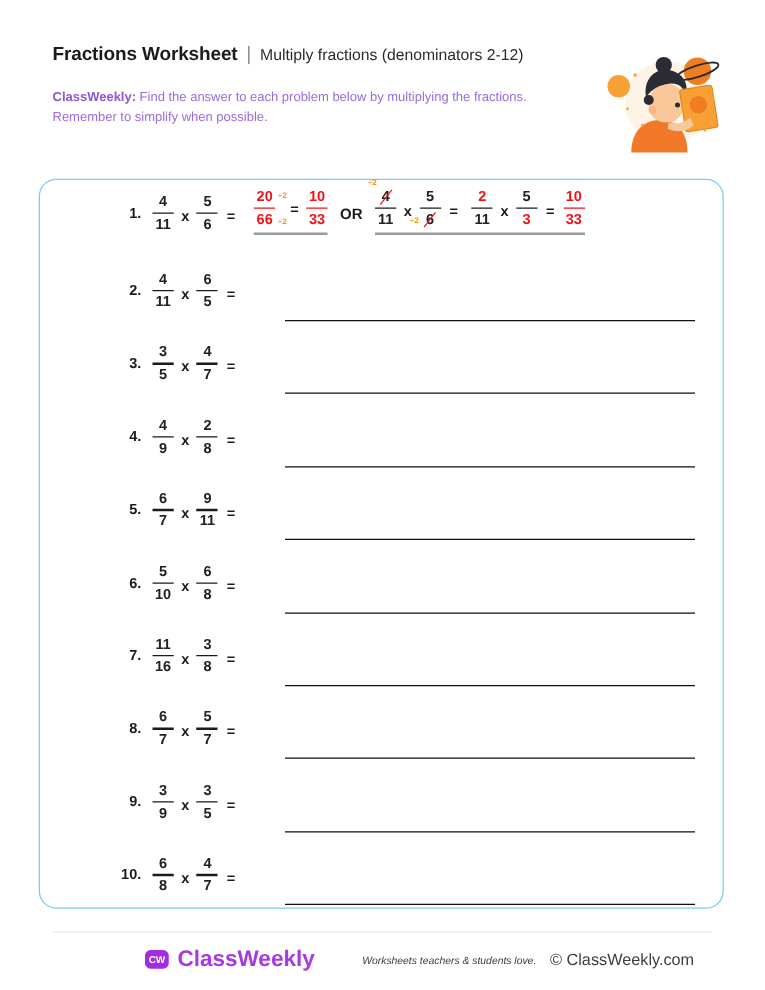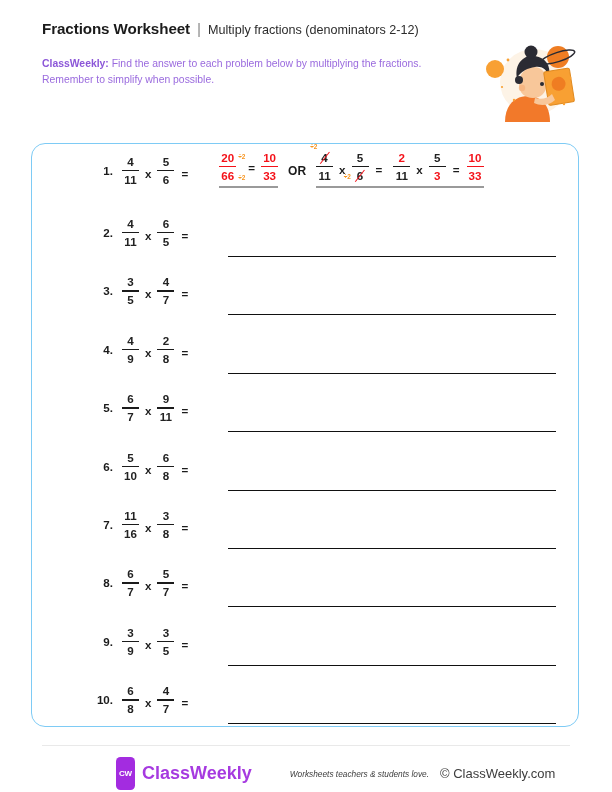--- a/index.html
+++ b/index.html
@@ -13,21 +13,21 @@
     font-family: "Liberation Sans", sans-serif;
     color: #222222;
     position: relative;
     overflow: hidden;
   }
 
   
   .header {
     position: absolute;
     left: 42px;
-    top: 20px;
+    top: 35px;
     right: 40px;
   }
   .title-line {
     display: flex;
     align-items: baseline;
     gap: 7px;
     white-space: nowrap;
   }
   .title-main {
     font-size: 15.2px;
@@ -261,21 +261,21 @@
   }
   .footer {
     position: absolute;
     left: 116px;
     top: 757px;
     display: flex;
     align-items: center;
   }
   .logo-badge {
     width: 19px;
-    height: 33px;
+    height: 15px;
     border-radius: 4.5px;
     background: #a32ce0;
     color: #ffffff;
     font-size: 8px;
     font-weight: bold;
     display: flex;
     align-items: center;
     justify-content: center;
     letter-spacing: -0.2px;
   }
@@ -356,21 +356,21 @@
         </div>
         <span class="times">x</span>
         <div class="frac">
           <span class="num">5</span>
           <span class="bar"></span>
           <span class="den">6</span>
         </div>
         <span class="eq">=</span>
       </div>
 
-      <div class="work" style="margin-left:24px;">
+      <div class="work" style="margin-left:8px;">
         <div class="frac red">
           <span class="num">20</span>
           <span class="bar"></span>
           <span class="den">66</span>
         </div>
         <div class="ann-right">
           <span class="ann">÷2</span>
           <span class="ann">÷2</span>
         </div>
         <div class="eqsign-stack">

